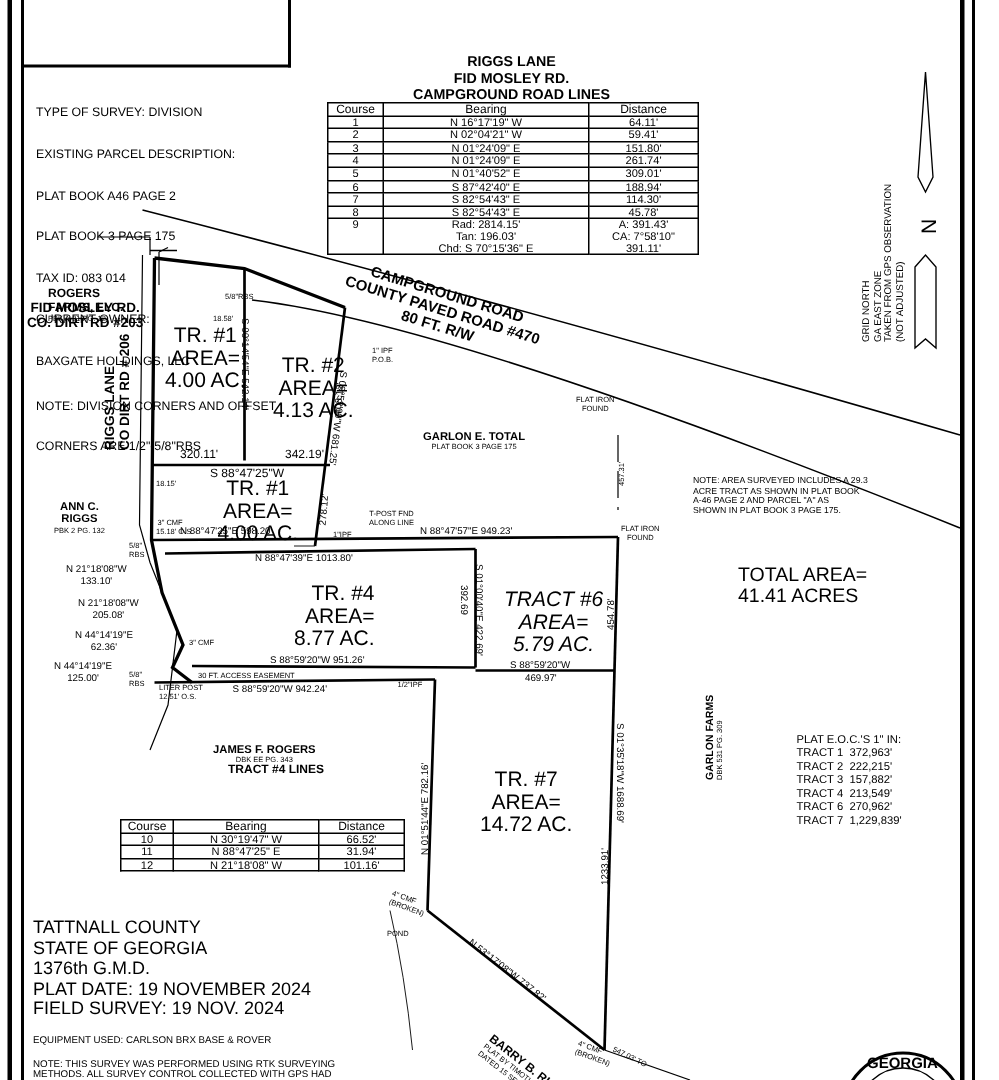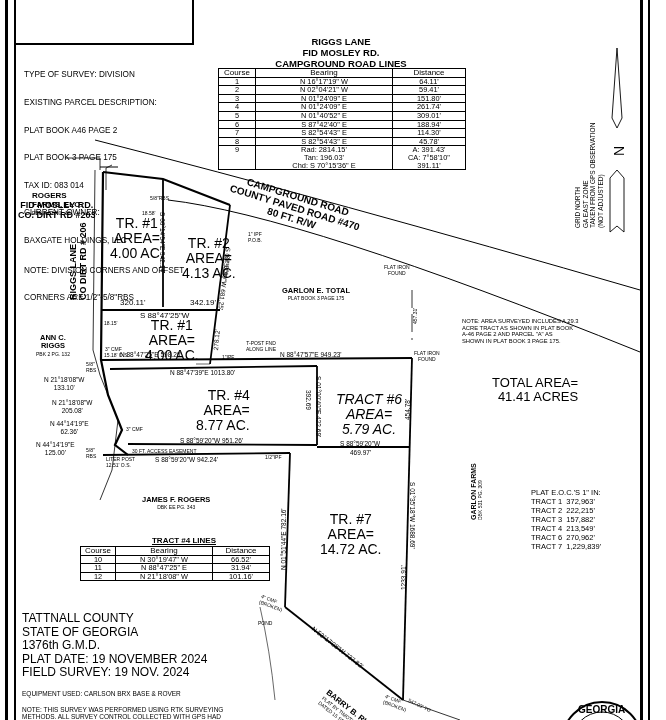--- a/index.html
+++ b/index.html
@@ -20,21 +20,21 @@
   .tract{text-align:center;font-size:14px;line-height:15px;}
   .small{font-size:6.5px;}
   .tiny{font-size:5px;}
   .med{font-size:8px;}
   .bold{font-weight:bold;}
   .state{left:22px;top:612px;font-size:12px;line-height:13.5px;}
   .equip{left:22px;top:690px;font-size:6.5px;}
   .note2{left:22px;top:706px;font-size:6.5px;line-height:7px;}
   .eoc{left:531px;top:488px;font-size:7.5px;line-height:9px;}
   .areanote{left:462px;top:318px;font-size:5.8px;line-height:6.6px;}
-  .total{left:492px;top:376px;font-size:13px;line-height:14px;text-align:right;}
+  .total{left:492px;top:376px;font-size:13px;line-height:14px;text-align:left;}
   svg.map{position:absolute;left:0;top:0;}
   .rot{transform-origin:left top;}
 </style>
 </head>
 <body>
 
 <div class="abs border-l"></div>
 <div class="abs border-l2"></div>
 <div class="abs border-r"></div>
 <div class="abs border-r2"></div>
@@ -356,21 +356,21 @@
 <div class="abs eoc">
   <div>PLAT E.O.C.'S 1" IN:</div>
   <div style="white-space:pre">TRACT 1  372,963'</div>
   <div style="white-space:pre">TRACT 2  222,215'</div>
   <div style="white-space:pre">TRACT 3  157,882'</div>
   <div style="white-space:pre">TRACT 4  213,549'</div>
   <div style="white-space:pre">TRACT 6  270,962'</div>
   <div style="white-space:pre">TRACT 7  1,229,839'</div>
 </div>
 
-<div class="lbl bold" style="left:124px;top:536px;width:120px;text-align:center;font-size:8px;text-decoration:underline;">TRACT #4 LINES</div>
+<div class="lbl bold" style="left:124px;top:508px;width:120px;text-align:center;font-size:8px;">TRACT #4 LINES</div>
 <table class="ct" style="left:80px;top:546px;width:190px;">
   <tbody>
       <tr>
     <th style="width:28px">Course</th>
     <th style="width:90px">Bearing</th>
     <th>Distance</th>
   </tr>
   <tr>
         <td>10</td>
         <td>N 30°19'47" W</td>

